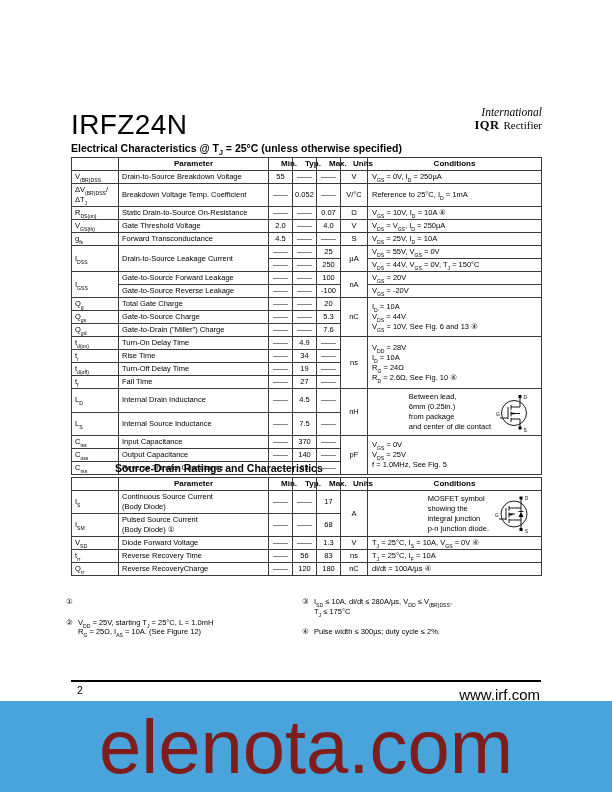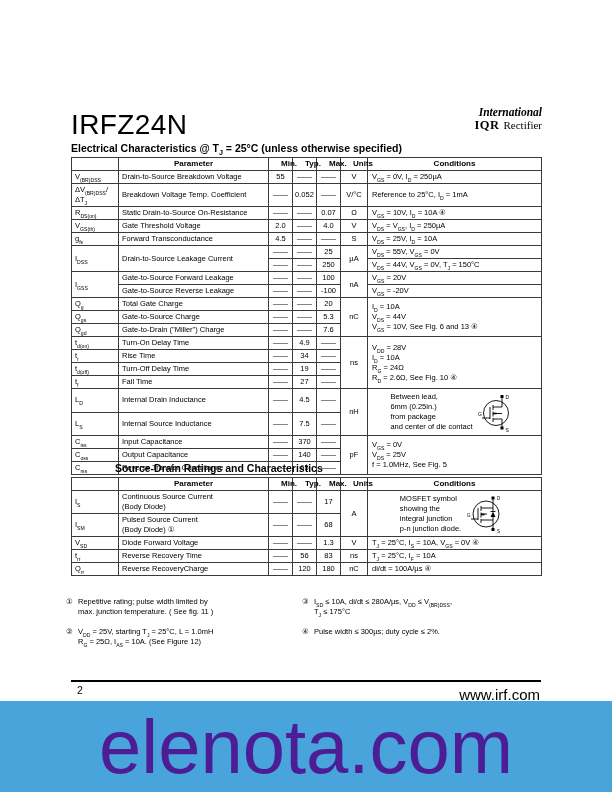--- a/index.html
+++ b/index.html
@@ -3,42 +3,42 @@
 <meta charset="utf-8">
 <style>
   html,body{margin:0;padding:0;}
   body{width:612px;height:792px;position:relative;overflow:hidden;background:#ffffff;
        font-family:"Liberation Sans",sans-serif;color:#000;}
   .abs{position:absolute;}
   sub{font-size:68%;line-height:0;}
 
   #page-title{top:103px;left:71px;font-size:28px;font-weight:400;letter-spacing:.4px;margin-top:6px;}
   #logo{top:106px;right:70px;text-align:right;font-family:"Liberation Serif",serif;line-height:12px;}
-  #logo .l1{font-style:italic;font-weight:bold;font-size:11.5px;}
+  #logo .l1{font-style:italic;font-weight:normal;font-size:11.5px;}
   #logo .mark{font-weight:bold;font-size:12.5px;letter-spacing:.5px;}
   #logo .l2rest{font-size:11px;}
 
   .sec-head{font-size:10.5px;font-weight:bold;}
   #h-elec{top:142px;left:71px;}
   #h-sd{top:462px;left:71px;margin-left:44px;}
 
   #t1{top:157px;left:71px;}
   #t2{top:477px;left:71px;}
 
   table.spec{border-collapse:collapse;width:470px;font-size:7.5px;line-height:10px;table-layout:fixed;}
   .spec th,.spec td{border:1px solid #3a3a3a;}
   .spec th{font-size:8px;font-weight:bold;padding:1px 12px;text-align:center;}
   .spec td{padding:1px 3px;vertical-align:middle;}
   td.sym{text-align:left;}
   td.par{text-align:left;}
   td.num{text-align:center;padding:1px 1px;}
   td.unit{text-align:center;}
   td.cond{text-align:left;padding:1px 4px;}
   .c-sym{width:47px;}.c-par{width:150px;}.c-n{width:24px;}.c-u{width:27px;}.c-cond{width:174px;}
-  .condflex{display:flex;justify-content:center;align-items:center;}
+  .condflex{display:flex;justify-content:flex-end;align-items:center;}
   .mini-fig{flex:0 0 auto;margin-left:4px;}
 
   #notes{top:597px;left:66px;font-size:7.5px;line-height:9.5px;width:480px;}
   #notes .nh{font-weight:bold;margin-bottom:5px;}
   .note-cols{display:flex;}
   .ncol{width:200px;}
   .ncol.right{margin-left:36px;width:244px;}
   .note{display:flex;margin-bottom:11px;}
   .note .nmark{width:12px;flex:0 0 auto;}
 
@@ -392,24 +392,20 @@
       <td class="cond"><span>di/dt = 100A/µs ④</span></td>
     </tr>
   </tbody>
 </table>
 
 <div id="notes" class="abs">
   <div class="note-cols">
     <div class="ncol">
       <div class="note">
         <span class="nmark">①</span>
-        <span class="nbody">
-          <div><span>Repetitive rating;  pulse width limited by</span></div>
-          <div><span>max. junction temperature. ( See fig. 11 )</span></div>
-        </span>
       </div>
       <div class="note">
         <span class="nmark">②</span>
         <span class="nbody">
           <div><span>V</span><sub>DD</sub><span> = 25V, starting T</span><sub>J</sub><span> = 25°C, L = 1.0mH</span></div>
           <div><span>R</span><sub>G</sub><span> = 25Ω, I</span><sub>AS</sub><span> = 10A. (See Figure 12)</span></div>
         </span>
       </div>
     </div>
     <div class="ncol right">
@@ -428,14 +424,14 @@
       </div>
     </div>
   </div>
 </div>
 
 <div id="rule" class="abs"></div>
 <div id="pg-num" class="abs">2</div>
 <div id="site" class="abs">www.irf.com</div>
 
 <div id="band" class="abs" style="background: rgb(72, 164, 218);">
-  <span id="wm" style="color: #4c1d95;">elenota.com</span>
+  <span id="wm" style="color: #7f1d1d;">elenota.com</span>
 </div>
 
 </body></html>

